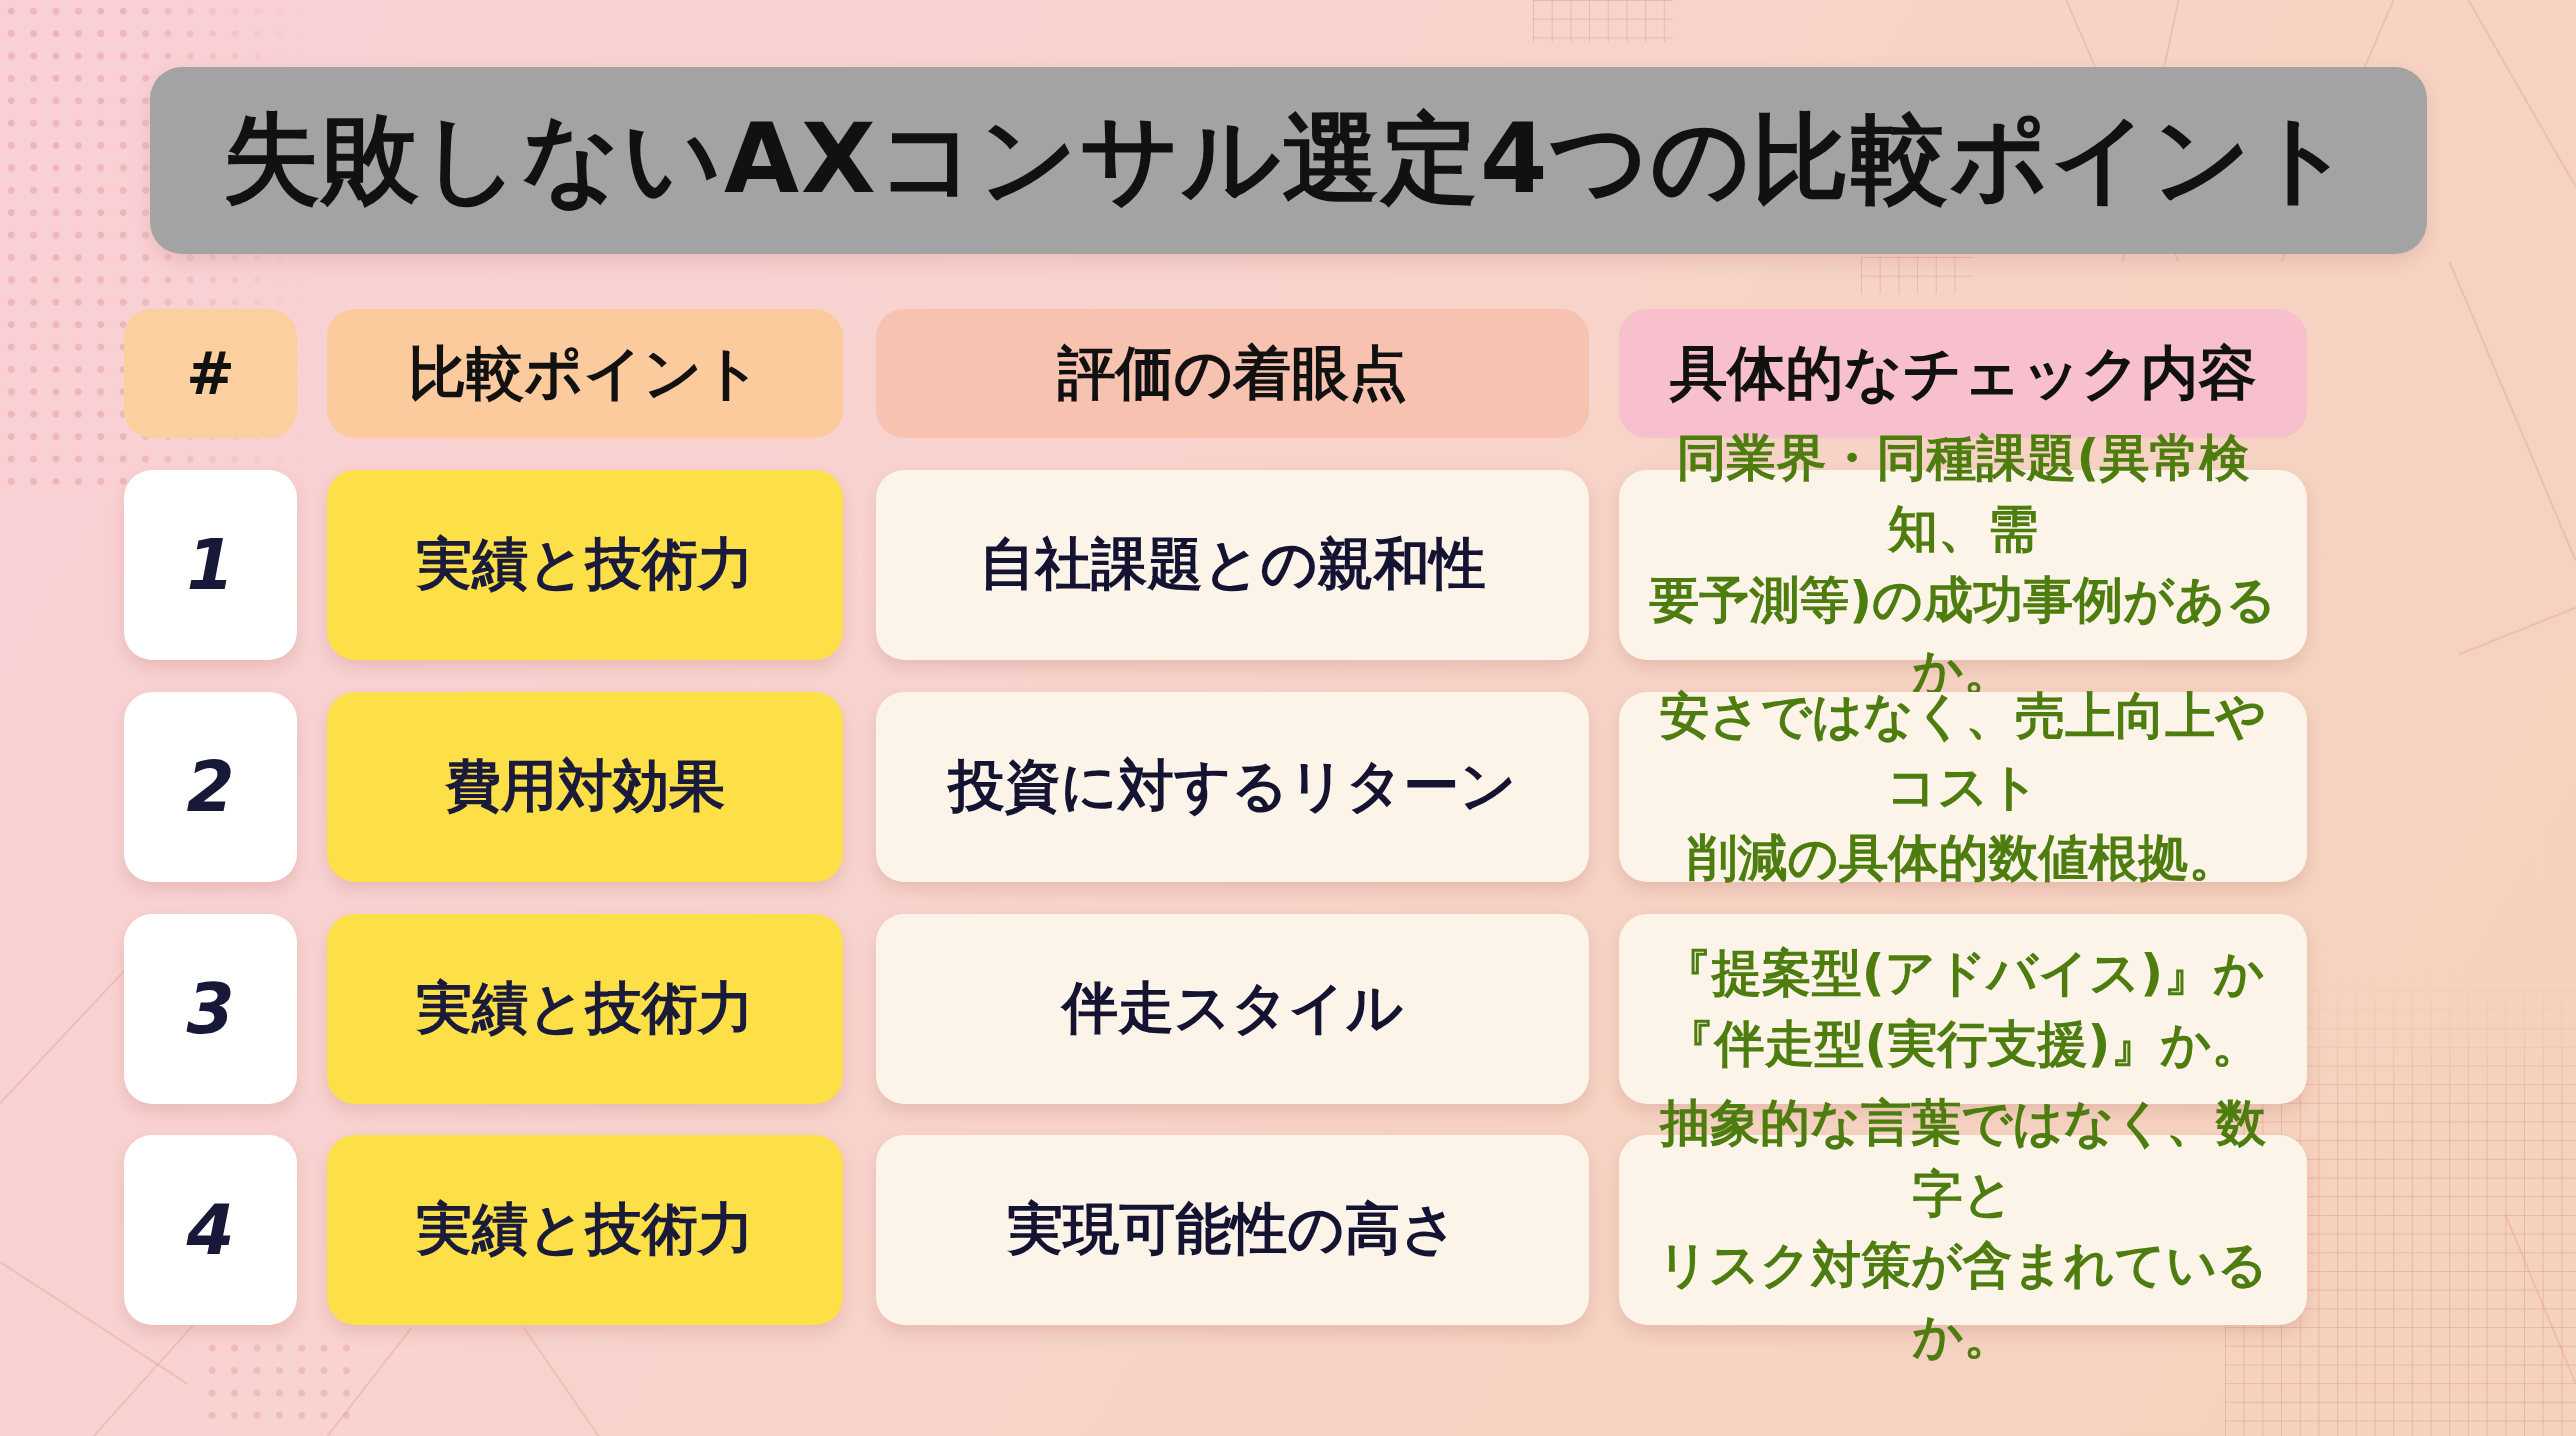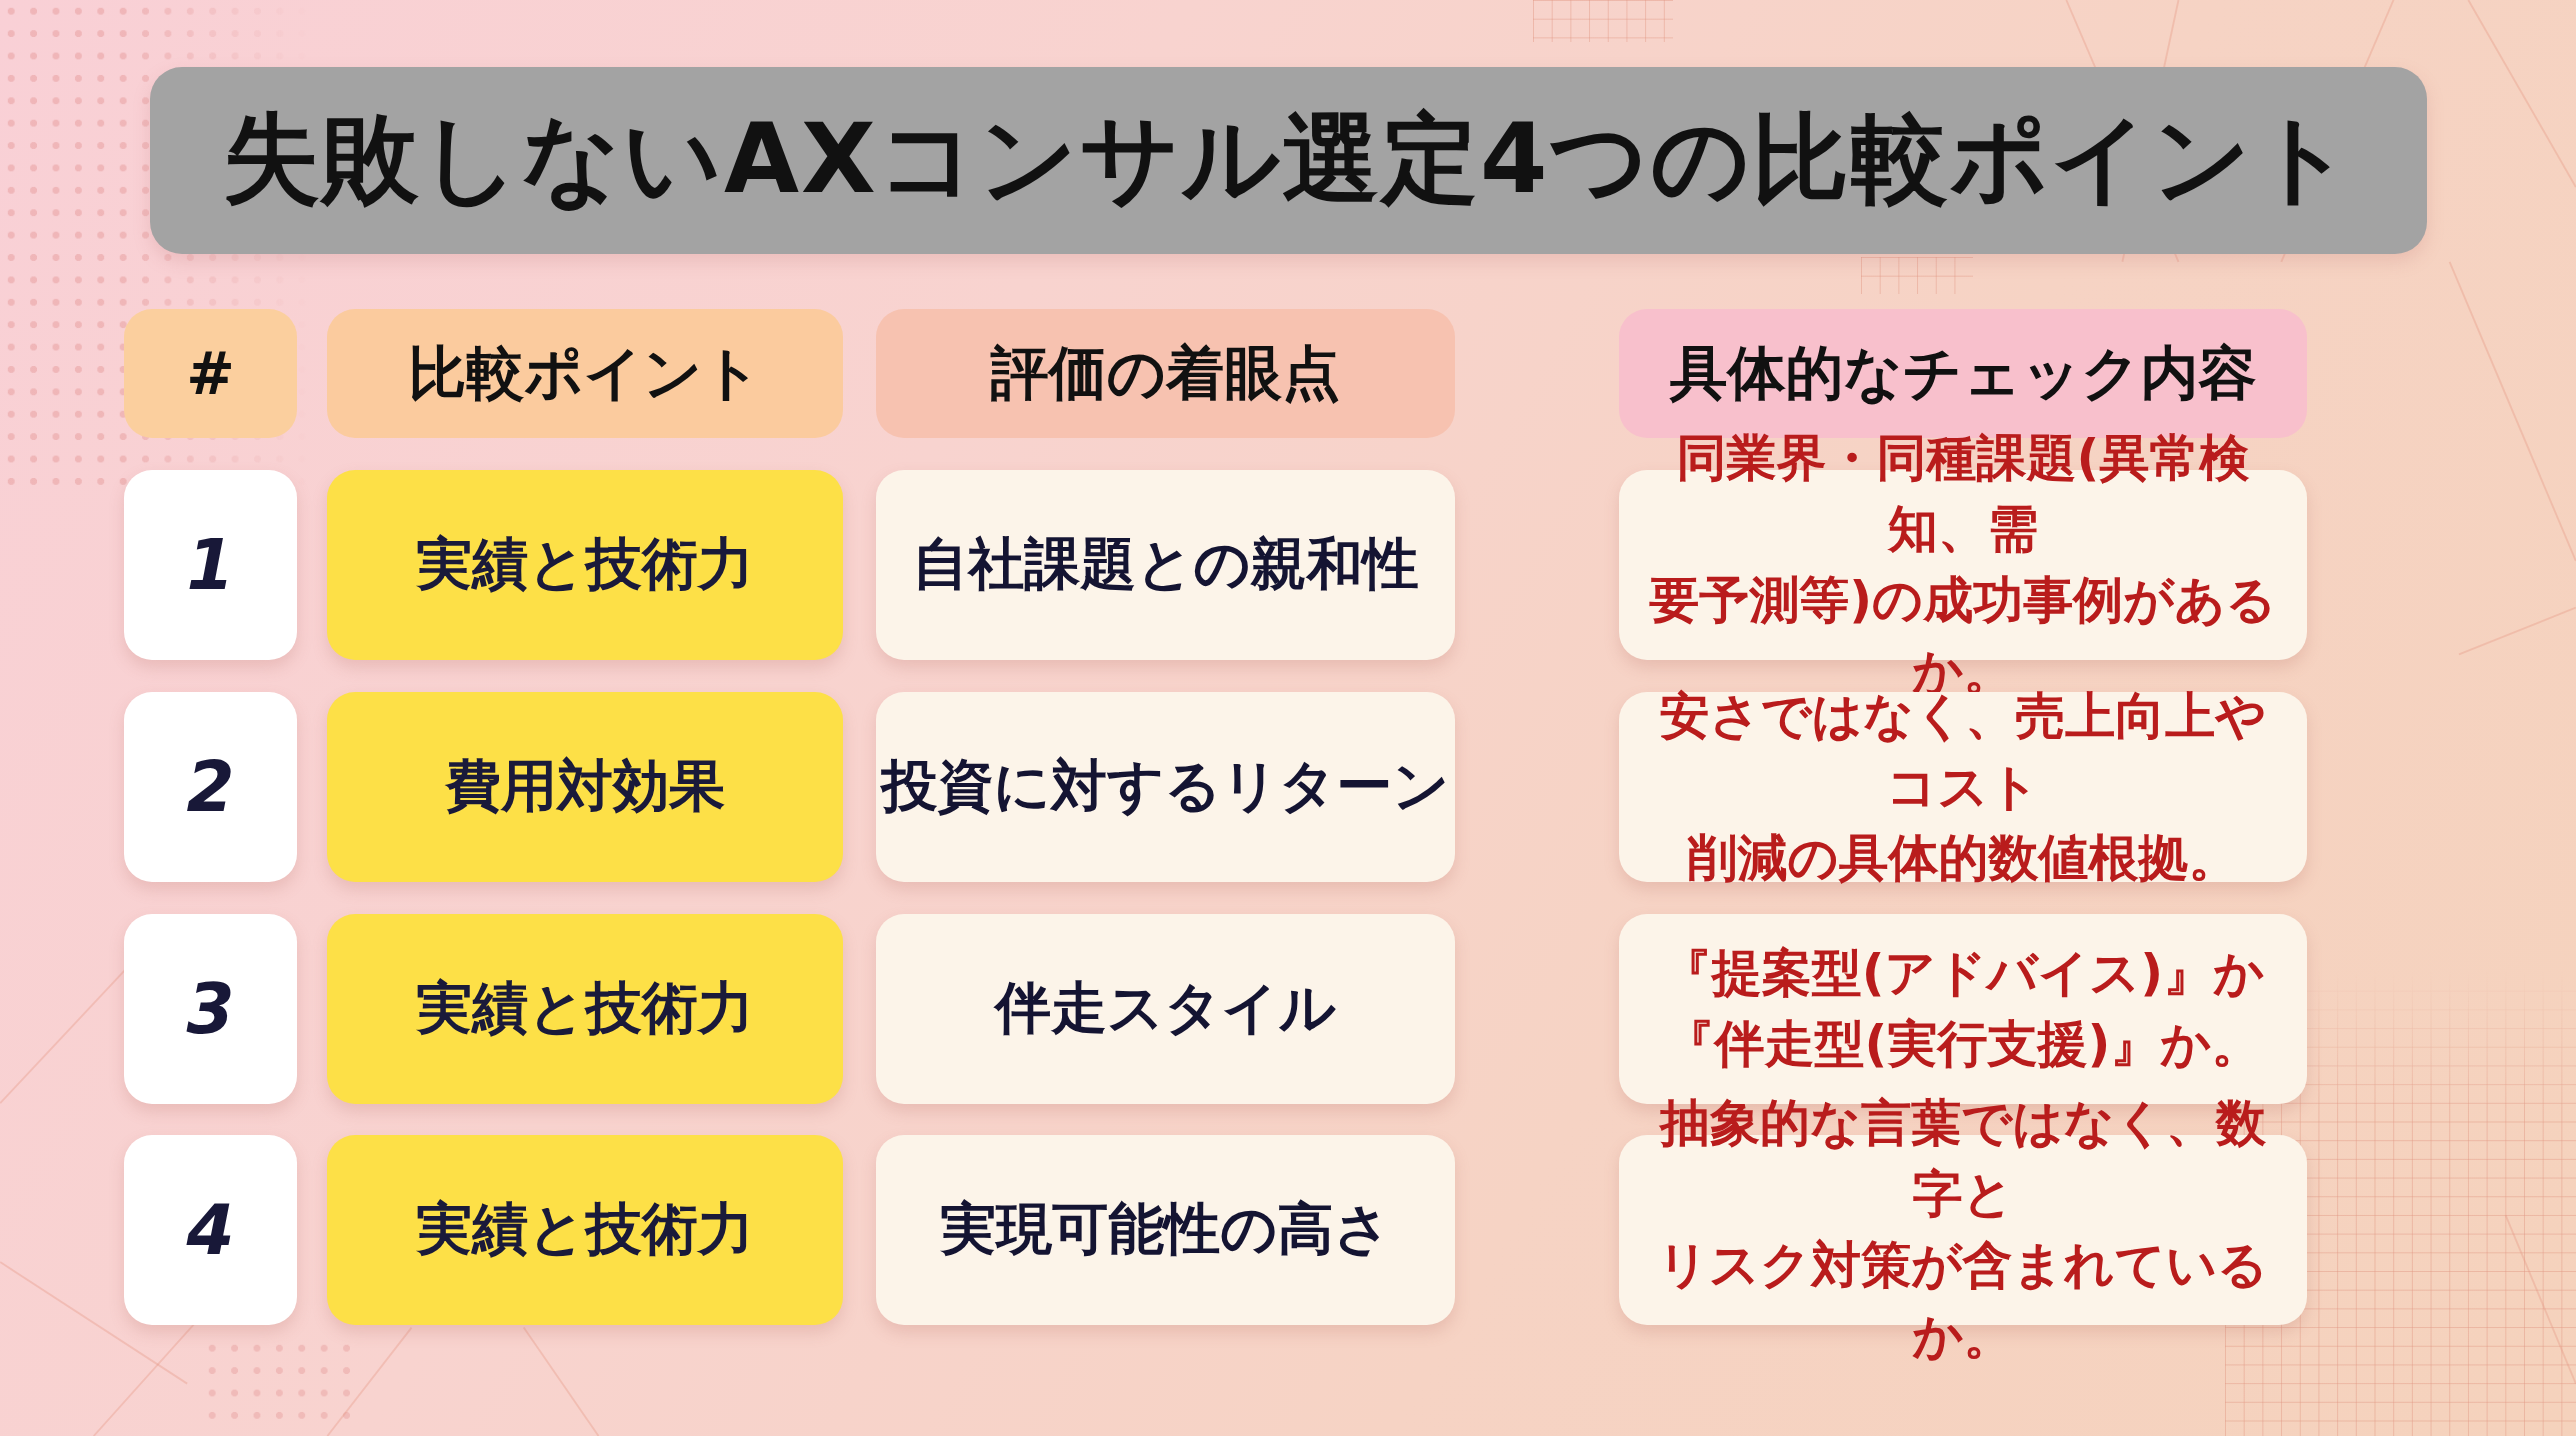--- a/index.html
+++ b/index.html
@@ -58,25 +58,25 @@
   .hdr-c4 { background: #f8c0cc; }
 
   .row-cell { box-shadow: 0 7.5px 15px rgba(180,110,100,0.22); }
   .num-cell { background: #ffffff; }
   .num-text { font-style: italic; font-weight: bold; font-size: 69px; color: #181838; }
   .point-cell { background: #fde047; font-family: Liberation Mono, monospace; }
   .point-text { font-weight: bold; font-size: 56px; color: #1a1a3a; }
   .focus-cell { background: #fcf4e9; }
   .focus-text { font-weight: bold; font-size: 56px; color: #141432; text-align: right; }
   .detail-cell { background: #fcf4e9; padding: 0 28px; }
-  .detail-text { font-weight: bold; font-size: 50px; color: #b91c1c; line-height: 1.42; white-space: pre-line; }
+  .detail-text { font-weight: bold; font-size: 50px; color: #4d7c0f; line-height: 1.42; white-space: pre-line; }
 
   .c1 { left: 124px; width: 173px; }
   .c2 { left: 327px; width: 516px; }
-  .c3 { left: 876px; width: 579px; }
+  .c3 { left: 876px; width: 713px; }
   .c4 { left: 1619px; width: 688px; }
   .hrow { top: 309px; height: 129px; }
   .r1 { top: 470px; height: 190px; }
   .r2 { top: 692px; height: 190px; }
   .r3 { top: 914px; height: 190px; }
   .r4 { top: 1135px; height: 190px; }
 </style>
 </head>
 <body>
 

